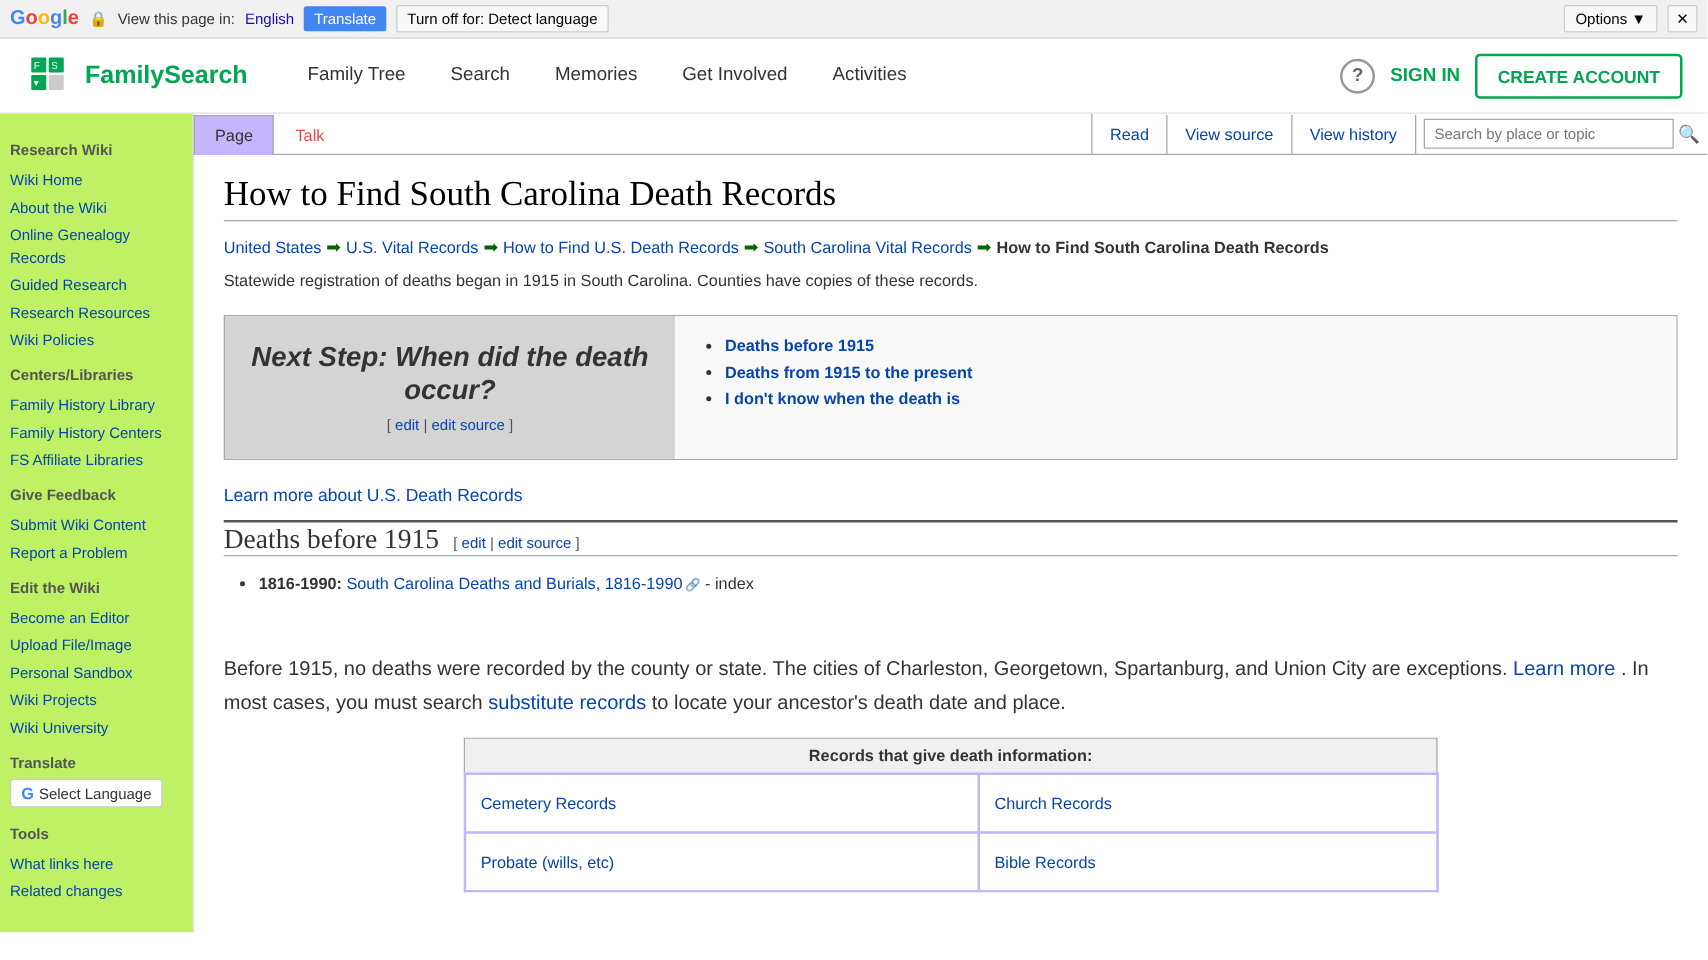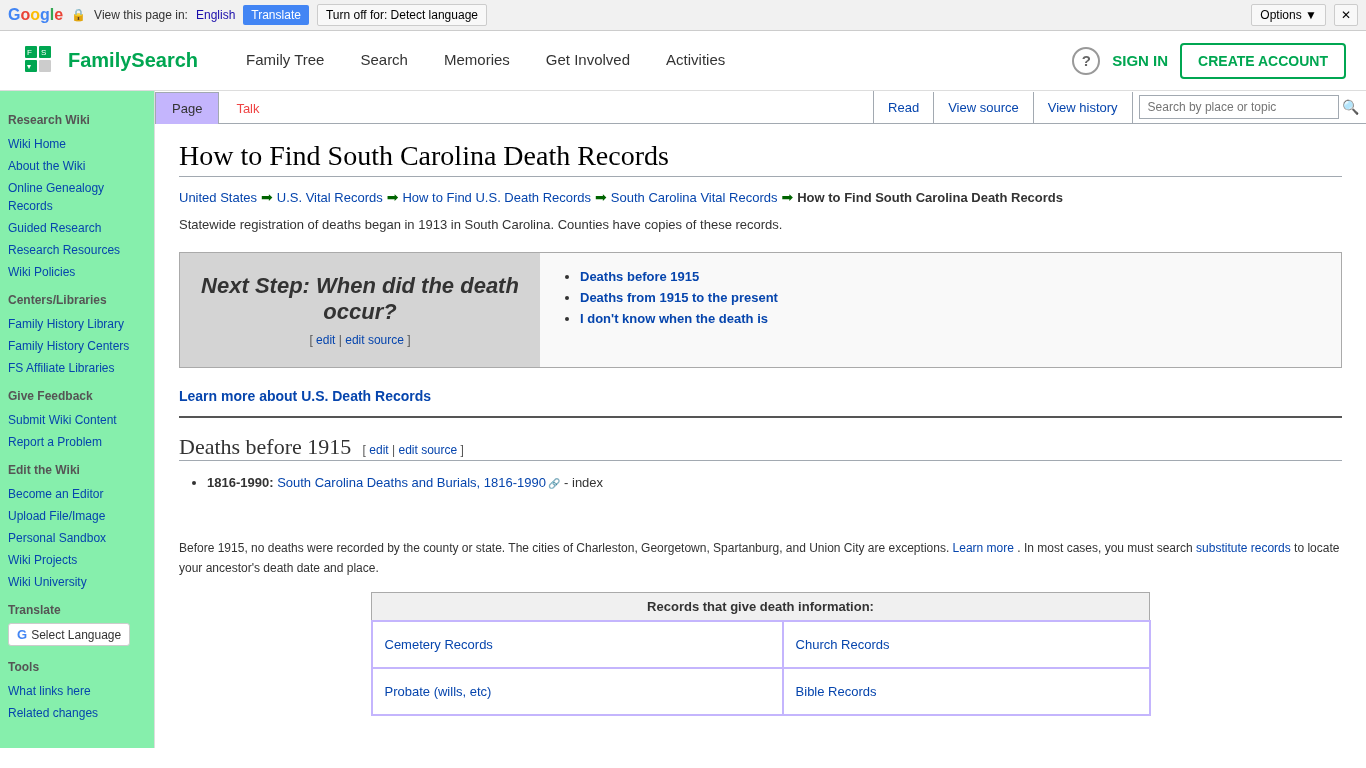--- a/index.html
+++ b/index.html
@@ -129,21 +129,21 @@
       display: flex;
       min-height: calc(768px - 120px);
     }
 
     
     #sidebar {
       width: 155px;
       min-width: 155px;
       padding: 12px 8px;
       border-right: 1px solid #ddd;
-      background: #86efac;
+      background: #bef264;
     }
     .sidebar-section-title {
       font-weight: bold;
       font-size: 12px;
       color: #555;
       margin-bottom: 6px;
       margin-top: 10px;
     }
     .sidebar-link {
       display: block;
@@ -310,22 +310,21 @@
       font-weight: bold;
       font-size: 13px;
     }
 
     
     .learn-more-link {
       display: block;
       color: #0645ad;
       text-decoration: none;
       font-size: 14px;
-      font-weight: bold;
-      margin-bottom: 16px;
+      font-weight: normal;
       border-bottom: 2px solid #555;
       padding-bottom: 12px;
     }
 
     
     .section-heading {
       display: flex;
       align-items: baseline;
       border-bottom: 1px solid #a2a9b1;
       margin-bottom: 12px;
@@ -358,21 +357,21 @@
     }
     .content-list li strong { font-weight: bold; }
     .content-list li a { color: #0645ad; text-decoration: none; }
     .ext-link::after {
       content: "🔗";
       font-size: 10px;
       margin-left: 2px;
     }
 
     .body-text {
-      font-size: 12px;
+      font-size: 16px;
       line-height: 1.7;
       margin-bottom: 14px;
       margin-top: 44px;
     }
     .body-text a { color: #0645ad; text-decoration: none; }
 
     
     .records-table {
       border: 1px solid #aaa;
       border-collapse: collapse;
@@ -523,21 +522,21 @@
         <span class="arrow">➡</span>
         <a href="#">U.S. Vital Records</a>
         <span class="arrow">➡</span>
         <a href="#">How to Find U.S. Death Records</a>
         <span class="arrow">➡</span>
         <a href="#">South Carolina Vital Records</a>
         <span class="arrow">➡</span>
         <span class="current">How to Find South Carolina Death Records</span>
       </div>
 
-      <p class="intro-text">Statewide registration of deaths began in 1913 in South Carolina. Counties have copies of these records.</p>
+      <p class="intro-text">Statewide registration of deaths began in 1915 in South Carolina. Counties have copies of these records.</p>
 
       <div class="next-step-container">
         <div class="next-step-left">
           <h2>Next Step: When did the death occur?</h2>
           <div class="edit-links">
             [ <a href="#">edit</a>
             | <a href="#">edit source</a> ]
           </div>
         </div>
         <div class="next-step-right">

